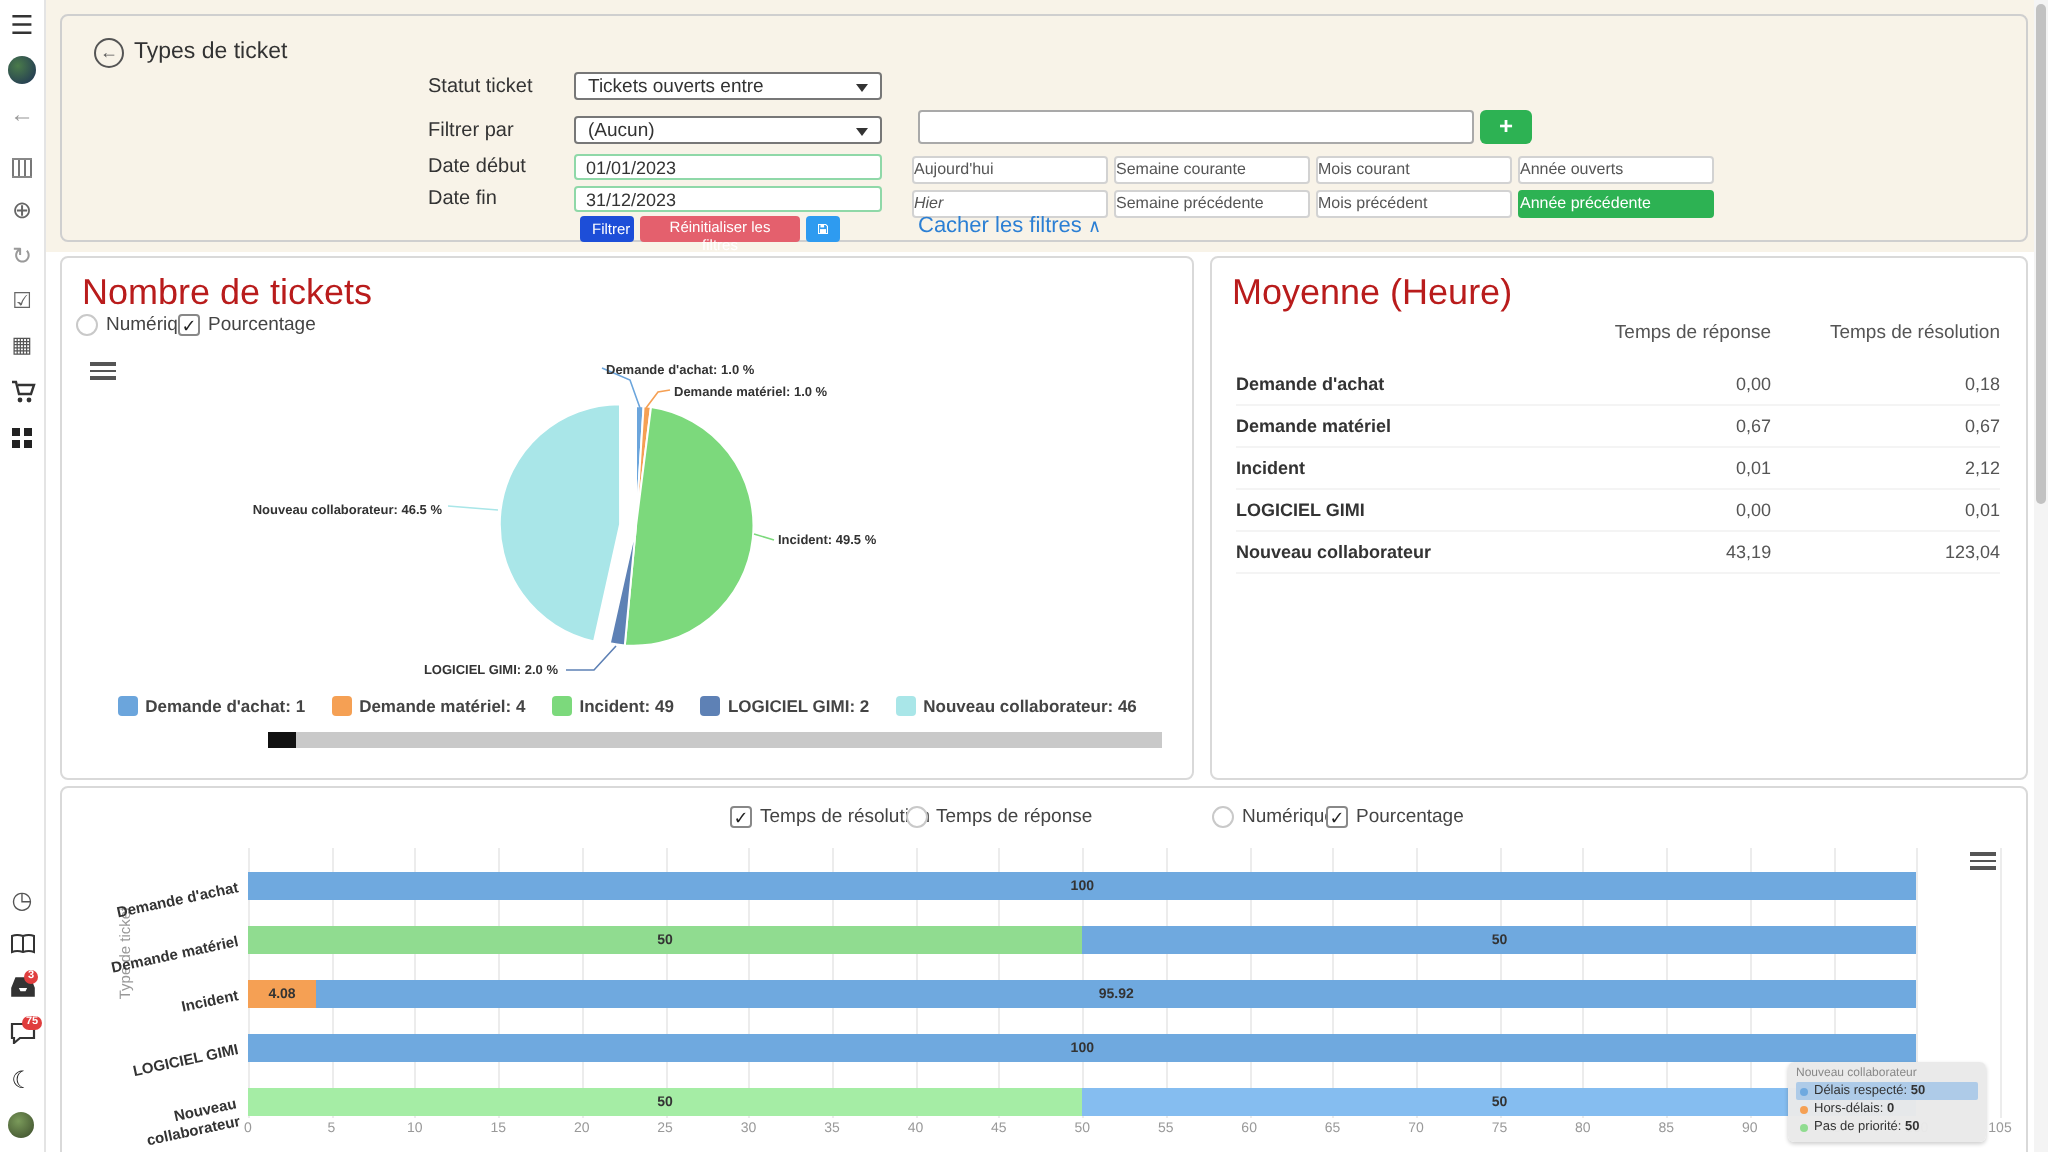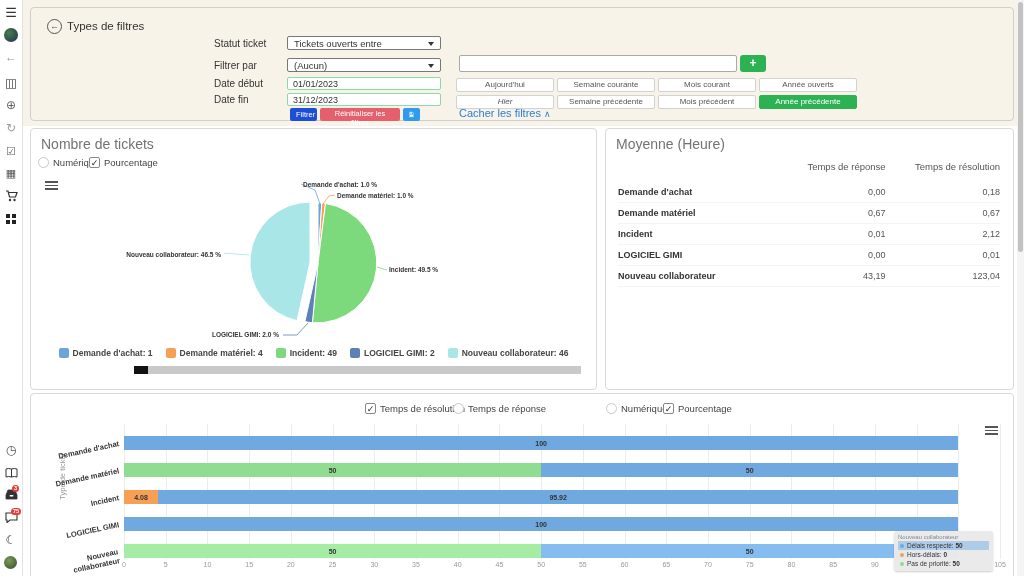--- a/index.html
+++ b/index.html
@@ -24,27 +24,27 @@
   .caret{position:absolute;right:6px;top:5px;width:0;height:0;border-left:3.5px solid transparent;border-right:3.5px solid transparent;border-top:4px solid #333}
   .fdate{position:absolute;left:256px;width:154px;height:13px;border:1px solid #8fd8a8;border-radius:2px;
          font-size:9px;color:#333;padding:0 5px;box-sizing:border-box;font-family:inherit}
   .btn{position:absolute;border:none;border-radius:2px;color:#fff;font-family:inherit;cursor:pointer}
   #btn-filter{left:259px;top:100px;width:27px;height:13px;font-size:7.5px}
   #btn-reset{left:289px;top:100px;width:80px;height:13px;font-size:7.5px}
   #btn-save{left:372px;top:100px;width:17px;height:13px;display:flex;align-items:center;justify-content:center}
   #ft-search{position:absolute;left:428px;top:47px;width:268px;height:15px;border:1px solid #a9a9a9;border-radius:2px;font-family:inherit;font-size:9px;padding:0 4px}
   #btn-plus{left:709px;top:47px;width:26px;height:17px;font-size:12px;font-weight:bold;border-radius:3px;line-height:15px}
   .sc-btn{position:absolute;width:96px;height:12px;background:#fff;border:1px solid #d2d2d2;border-radius:2px;
-          font-size:8px;color:#555;text-align:center;line-height:12px;cursor:pointer}
+          font-size:8px;color:#555;text-align:left;line-height:12px;cursor:pointer}
   .sc-btn.active{background:#2db253;border-color:#2db253;color:#fff}
   #hide-filters{position:absolute;left:428px;top:99px;font-size:11px;color:#2b7fd4;cursor:pointer}
 
   
   .panel{position:absolute;background:#fff;border:1px solid #d9d9d9;border-radius:4px}
-  .ptitle{position:absolute;left:10px;top:7px;font-size:14px;color:#737373}
+  .ptitle{position:absolute;left:10px;top:7px;font-size:18px;color:#b91c1c}
   .opt{position:absolute;display:flex;align-items:center;gap:4px;font-size:9.5px;color:#444;cursor:pointer}
   .cb{width:11px;height:11px;border:1px solid #888;border-radius:2px;background:#fff;font-size:9px;line-height:10px;text-align:center;color:#222;box-sizing:border-box}
   .rb{width:11px;height:11px;border:1px solid #c9c9c9;border-radius:50%;background:#fff;box-sizing:border-box}
   .chart-menu{position:absolute;width:13px;cursor:pointer}
   .chart-menu i{display:block;height:1.5px;background:#555;margin-bottom:2.2px}
 
   
   #legend{position:absolute;left:0;right:0;top:219px;display:flex;justify-content:center;gap:13px;font-size:8.5px;font-weight:bold;color:#444}
   .litem{display:flex;align-items:flex-end;gap:4px;cursor:pointer}
   .lsw{width:10px;height:10px;border-radius:2px}
@@ -119,21 +119,21 @@
         </svg>
       <span class="badge" style="left:11px;top:-3px">75</span>
     </div>
     <div class="sb-icon" style="top:533px;font-size:12px;color:#222;font-weight:bold">☾</div>
     <div class="abs" style="left:4px;top:556px;width:13px;height:13px;border-radius:50%;background:radial-gradient(circle at 40% 35%,#7a9a5a,#3a4a2a)"></div>
   </div>
 
   <div id="topbar">
     <div id="filterbox">
       <div class="back-circle">←</div>
-      <div id="ft-title">Types de filtres</div>
+      <div id="ft-title">Types de ticket</div>
 
       <div class="flabel" style="top:30px">Statut ticket</div>
       <div class="fselect" style="top:28px">
         <span>Tickets ouverts entre</span><span class="caret"></span>
       </div>
 
       <div class="flabel" style="top:52px">Filtrer par</div>
       <div class="fselect" style="top:50px">
         <span>(Aucun)</span><span class="caret"></span>
       </div>

